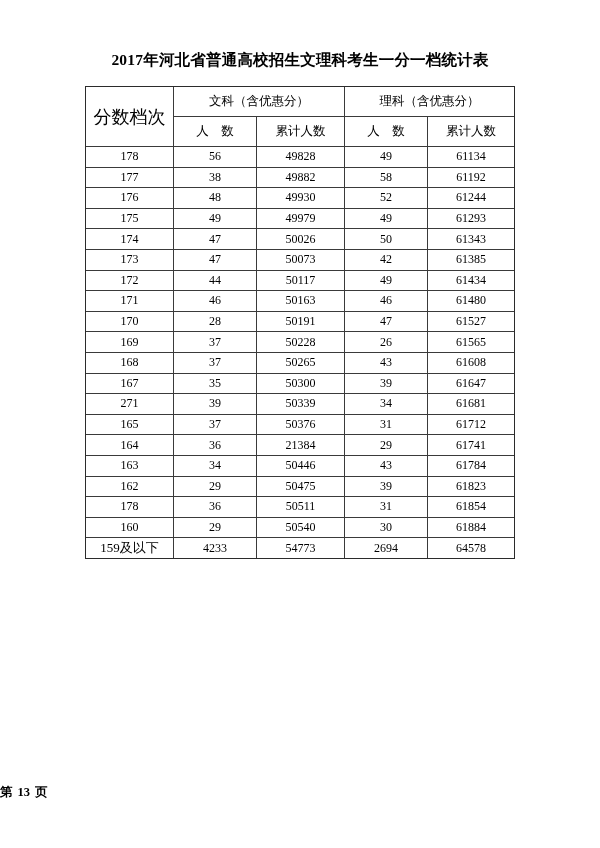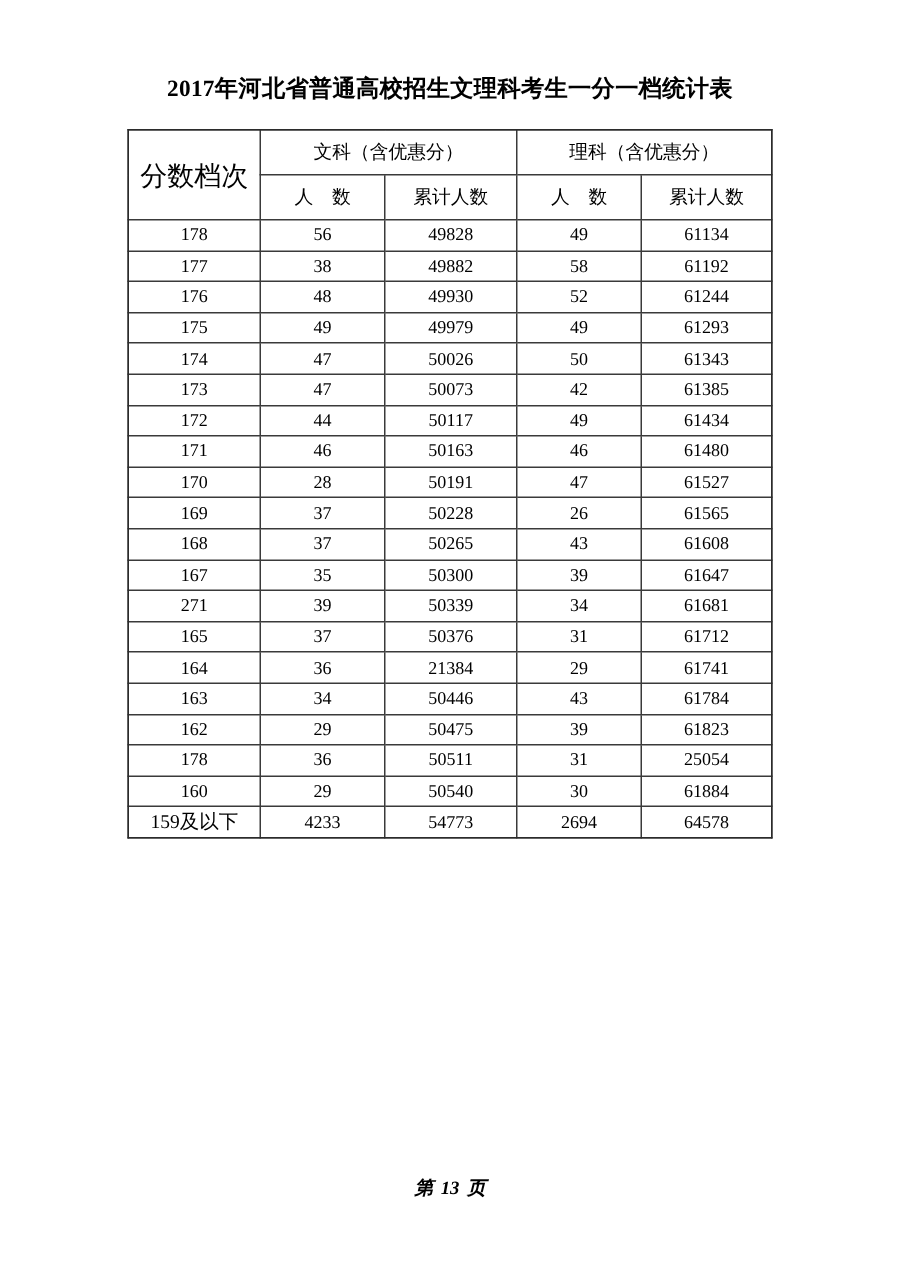--- a/index.html
+++ b/index.html
@@ -83,24 +83,23 @@
   }
   tbody td.score-cell { font-size: 12px; }
   tbody tr.last-row td.score-cell { font-size: 13px; }
 
   
   .footer {
     position: absolute;
     top: 784px;
     left: 0;
     width: 600px;
-    text-align: center;
+    text-align: left;
     font-size: 12.5px;
     font-weight: bold;
-    font-style: italic;
   }
   .footer .pg-label,
   .footer .pg-num,
   .footer .pg-unit {
     display: inline-block;
   }
   .footer .pg-num { margin: 0 5px; }
 </style>
 </head>
 <body>
@@ -249,21 +248,21 @@
             <td>29</td>
             <td>50475</td>
             <td>39</td>
             <td>61823</td>
           </tr>
           <tr>
             <td class="score-cell">178</td>
             <td>36</td>
             <td>50511</td>
             <td>31</td>
-            <td>25054</td>
+            <td>61854</td>
           </tr>
           <tr>
             <td class="score-cell">160</td>
             <td>29</td>
             <td>50540</td>
             <td>30</td>
             <td>61884</td>
           </tr>
           <tr class="last-row">
             <td class="score-cell">159及以下</td>

